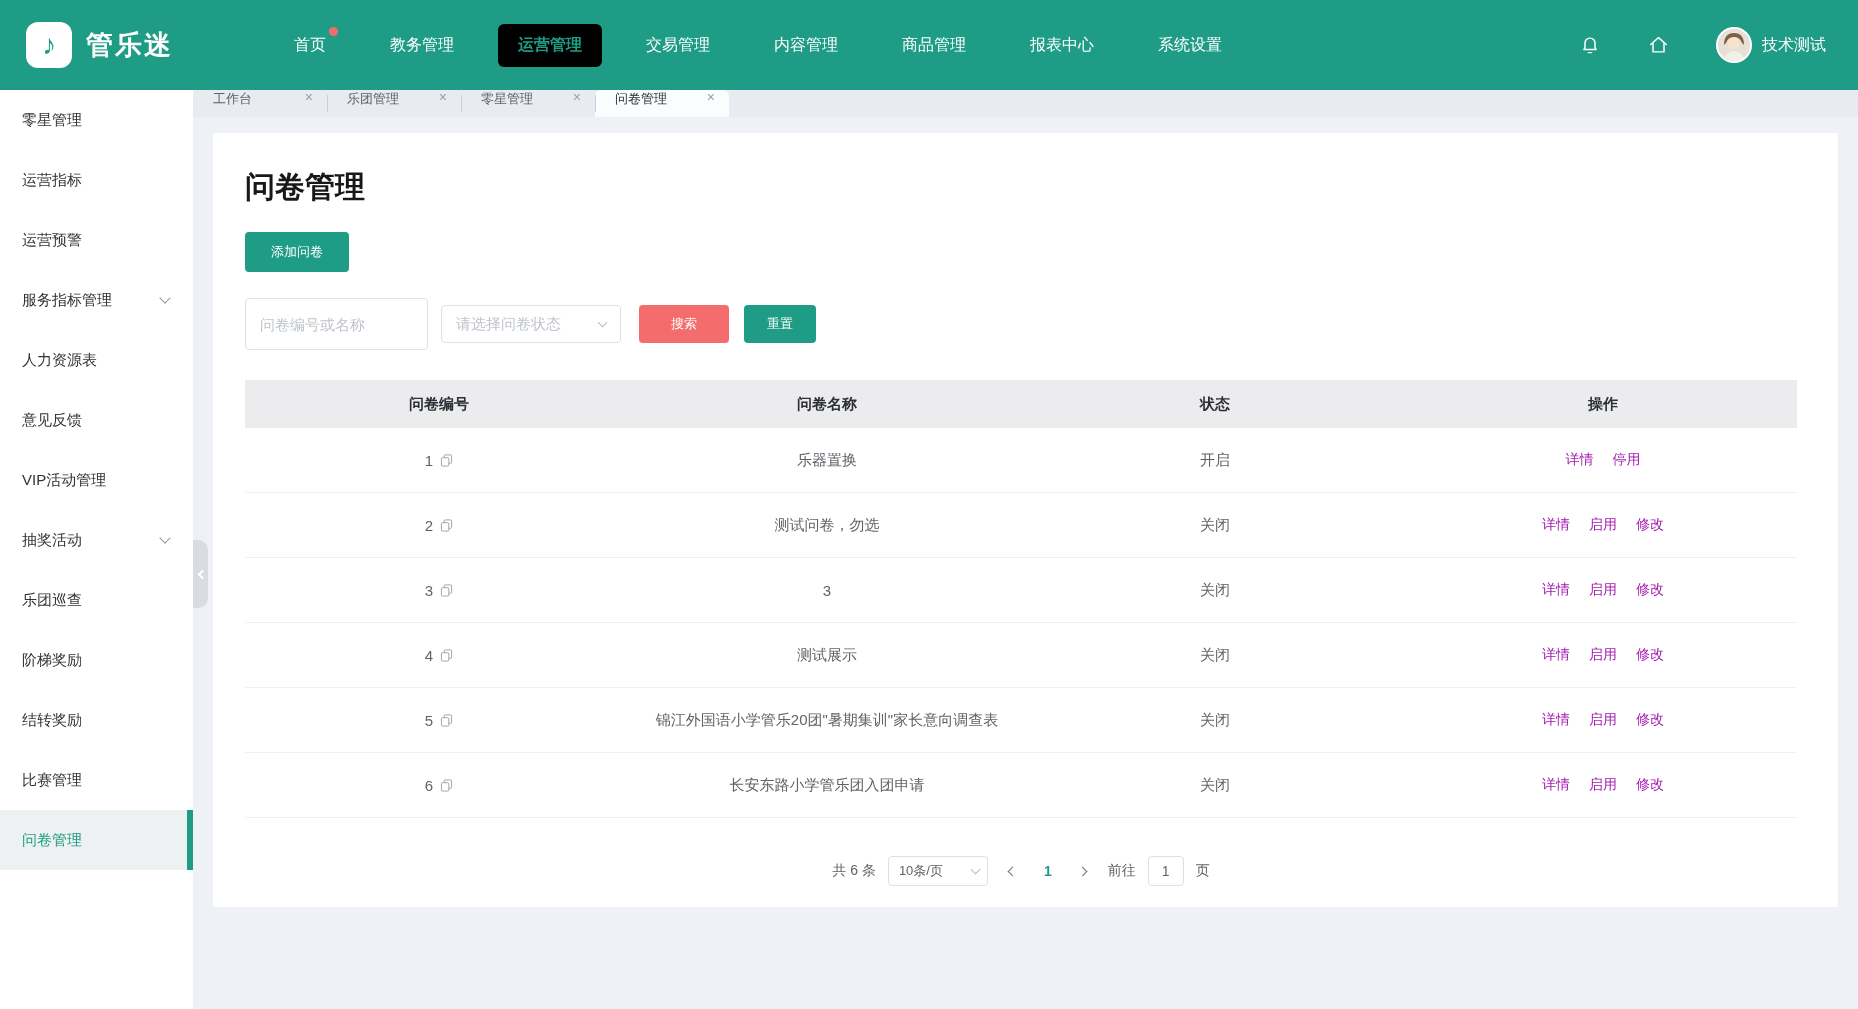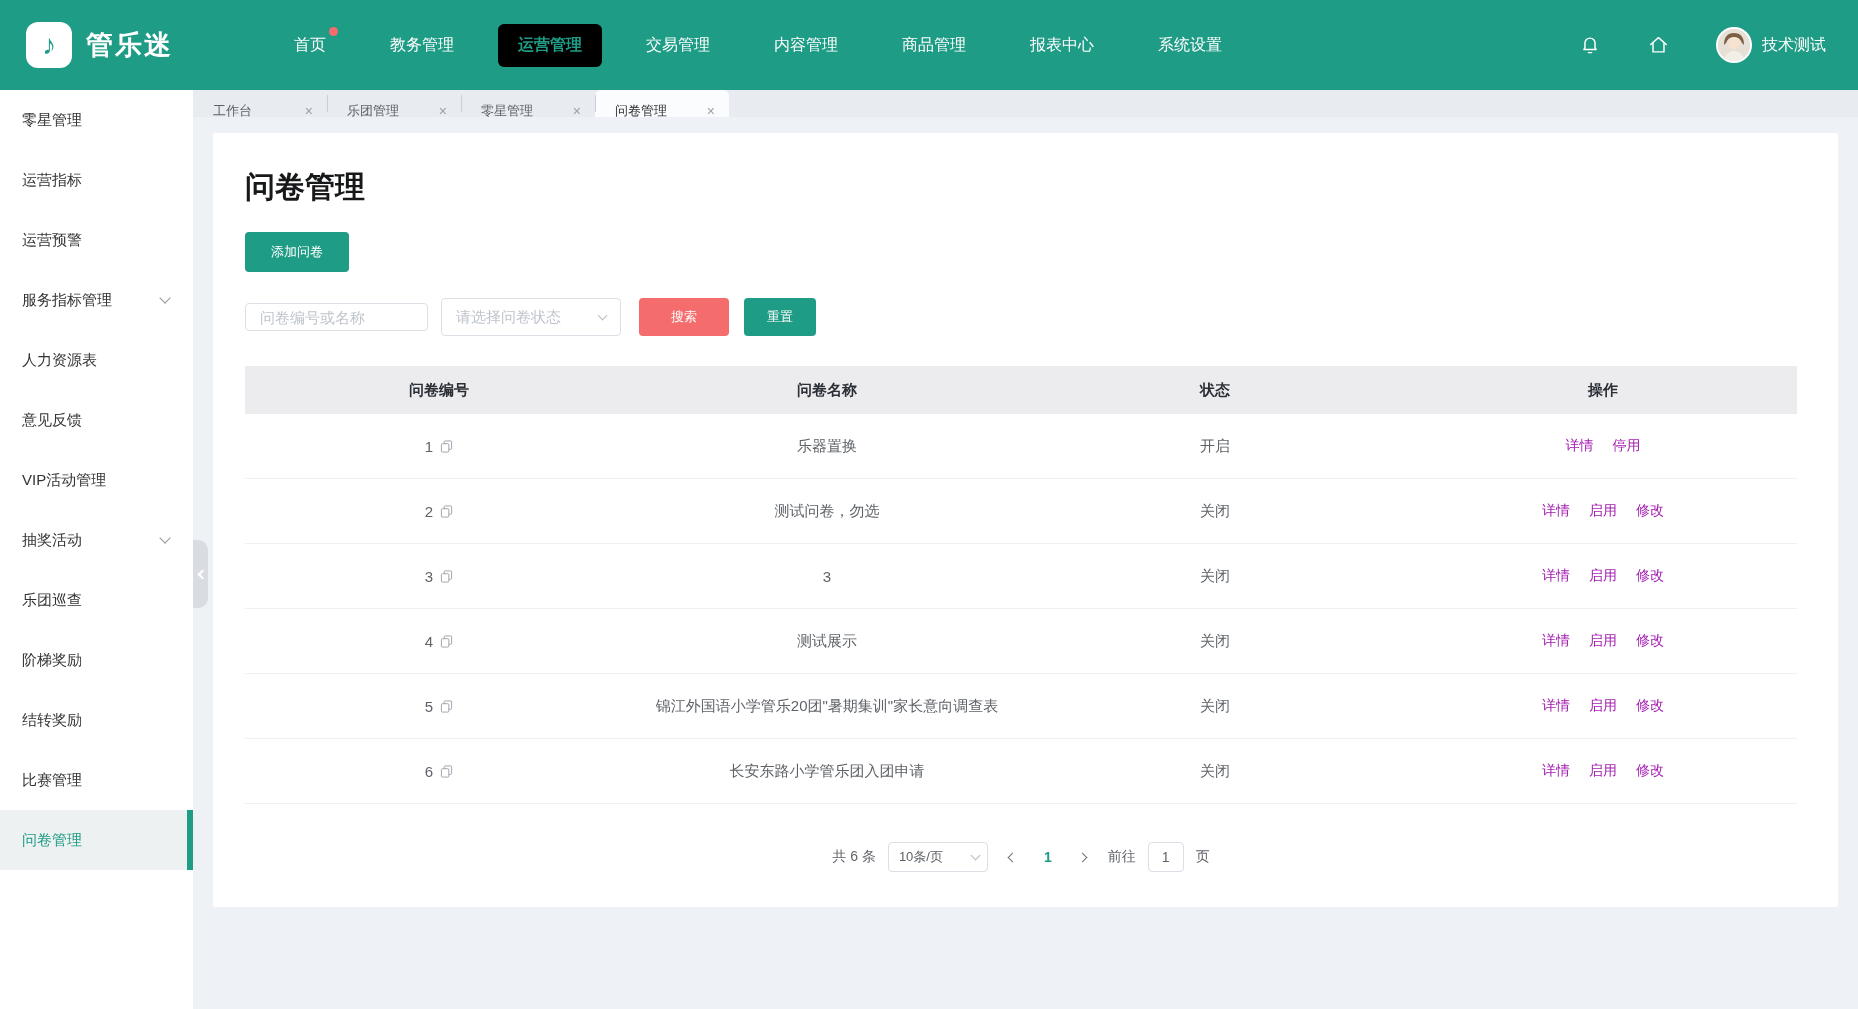--- a/index.html
+++ b/index.html
@@ -42,36 +42,36 @@
     transform:rotate(45deg); margin-top:-4px; }
   .collapse-handle { position:absolute; left:193px; top:540px; width:15px; height:68px;
     background:#d9dde3; border-radius:0 10px 10px 0; display:flex; align-items:center;
     justify-content:center; z-index:6; cursor:pointer; }
   .chev-left { width:7px; height:7px; border-left:2px solid #fff; border-bottom:2px solid #fff;
     transform:rotate(45deg); margin-left:3px; }
 
   
   .workspace { position:absolute; left:193px; top:90px; right:0; bottom:0; }
   .tabbar { height:27px; background:#e8ebef; display:flex; align-items:stretch; }
-  .tab { display:flex; align-items:center; justify-content:space-between;
-    padding:14px 14px 0 20px; font-size:13px; color:#5c616b; width:134px;
+  .tab { display:flex; justify-content:space-between;
+    padding:0 14px 0 20px; font-size:13px; color:#5c616b; width:134px;
     position:relative; cursor:pointer; }
   .tab + .tab::before { content:""; position:absolute; left:0; top:5px; bottom:5px;
     width:1px; background:#c9ced8; }
   .tab.active { background:#fbfcfd; border-radius:6px 6px 0 0; color:#303133; }
   .tab-close { color:#9aa0a8; font-size:14px; line-height:1; cursor:pointer; }
 
   .content { padding:16px 20px 0 20px; }
   .card { background:#fff; border-radius:2px; padding:24px 32px; height:774px; }
   .page-title { font-size:30px; font-weight:bold; color:#17181a; margin:10px 0 24px; }
   .btn { border:none; border-radius:4px; color:#fff; font-size:13px; cursor:pointer;
     font-family:inherit; }
   .add-btn { background:#1f9c85; padding:11px 26px; }
   .filters { display:flex; align-items:center; margin-top:26px; }
-  .text-input { width:183px; height:28px; border:1px solid #dcdfe6; border-radius:4px;
+  .text-input { width:183px; height:52px; border:1px solid #dcdfe6; border-radius:4px;
     padding:0 14px; font-size:15px; color:#333; outline:none; font-family:inherit; }
   .text-input::placeholder { color:#bfc4cc; }
   .select-box { width:180px; height:38px; border:1px solid #dcdfe6; border-radius:4px;
     display:flex; align-items:center; justify-content:space-between; margin-left:13px;
     padding:0 14px; color:#bfc4cc; font-size:15px; background:#fff; cursor:pointer; }
   .btn-search { background:#f56c6c; width:90px; height:38px; margin-left:18px; }
   .btn-reset  { background:#1f9c85; width:72px; height:38px; margin-left:15px; }
 
   
   .table { margin-top:30px; width:1552px; }

